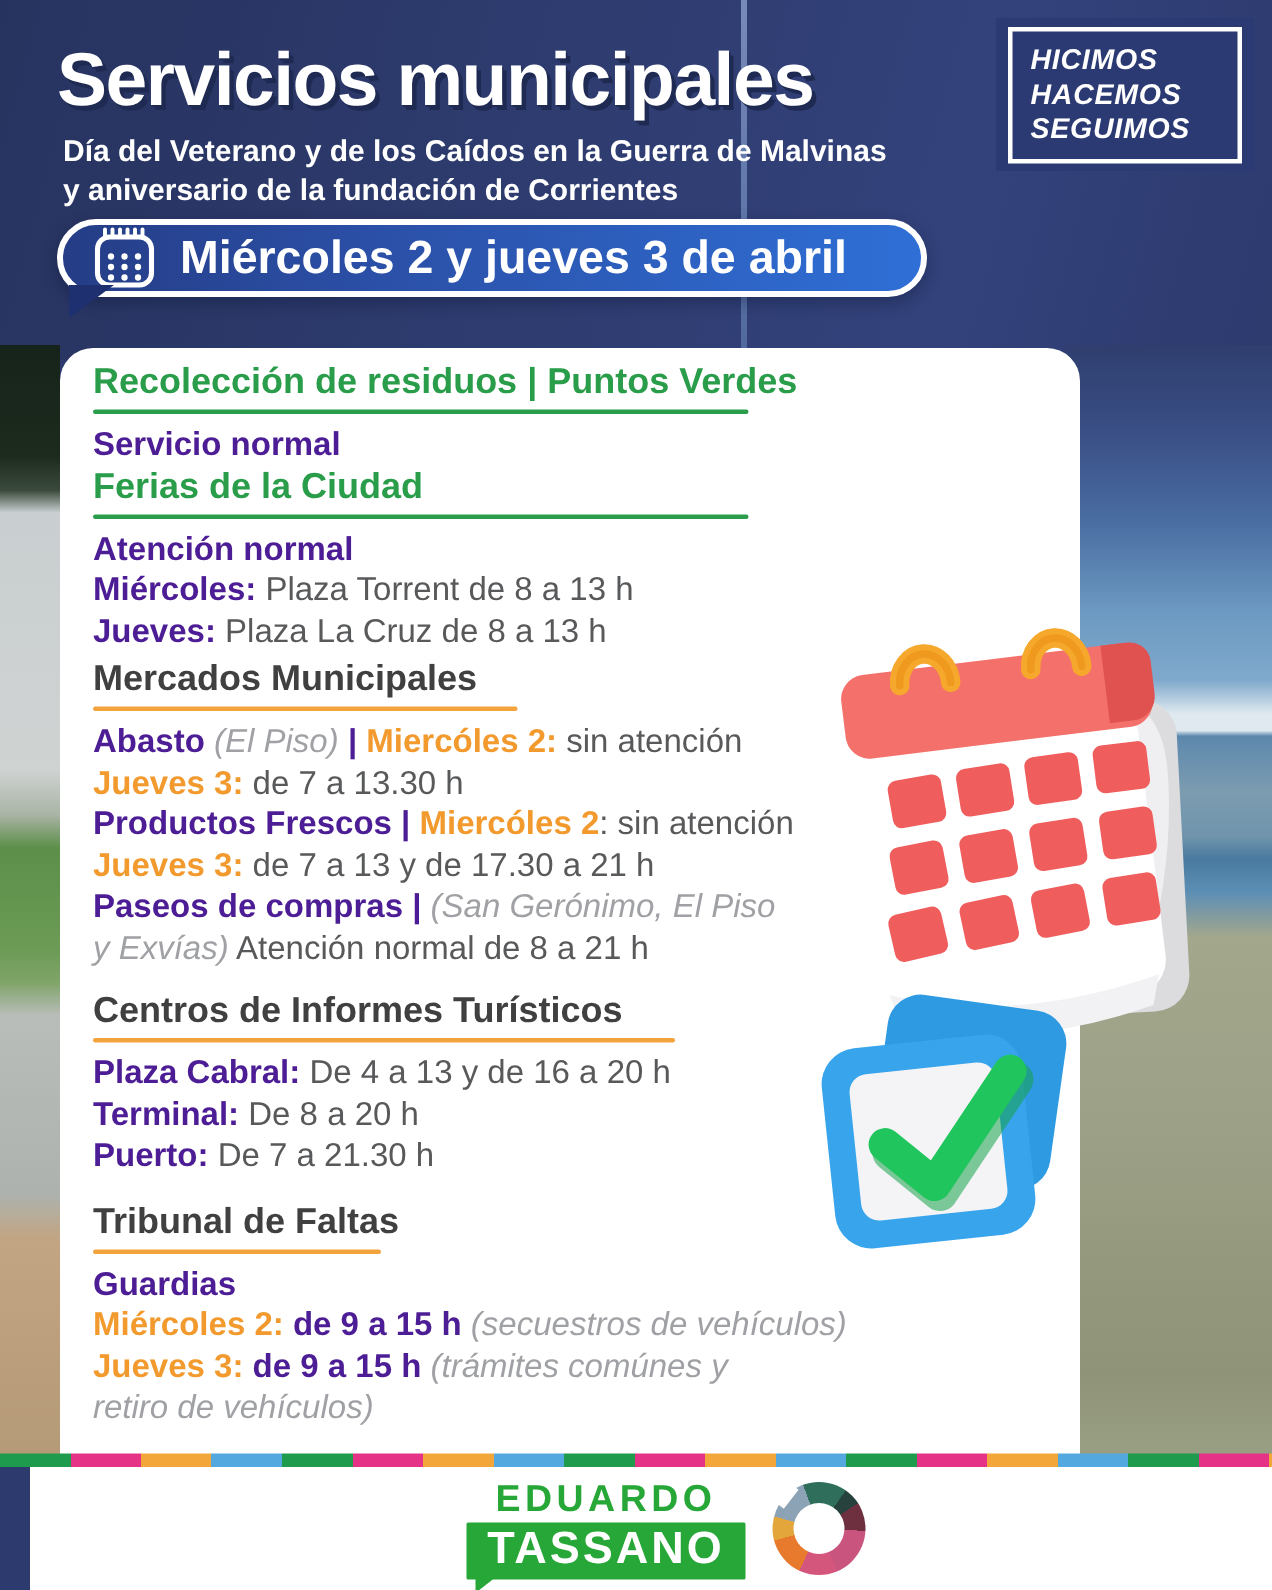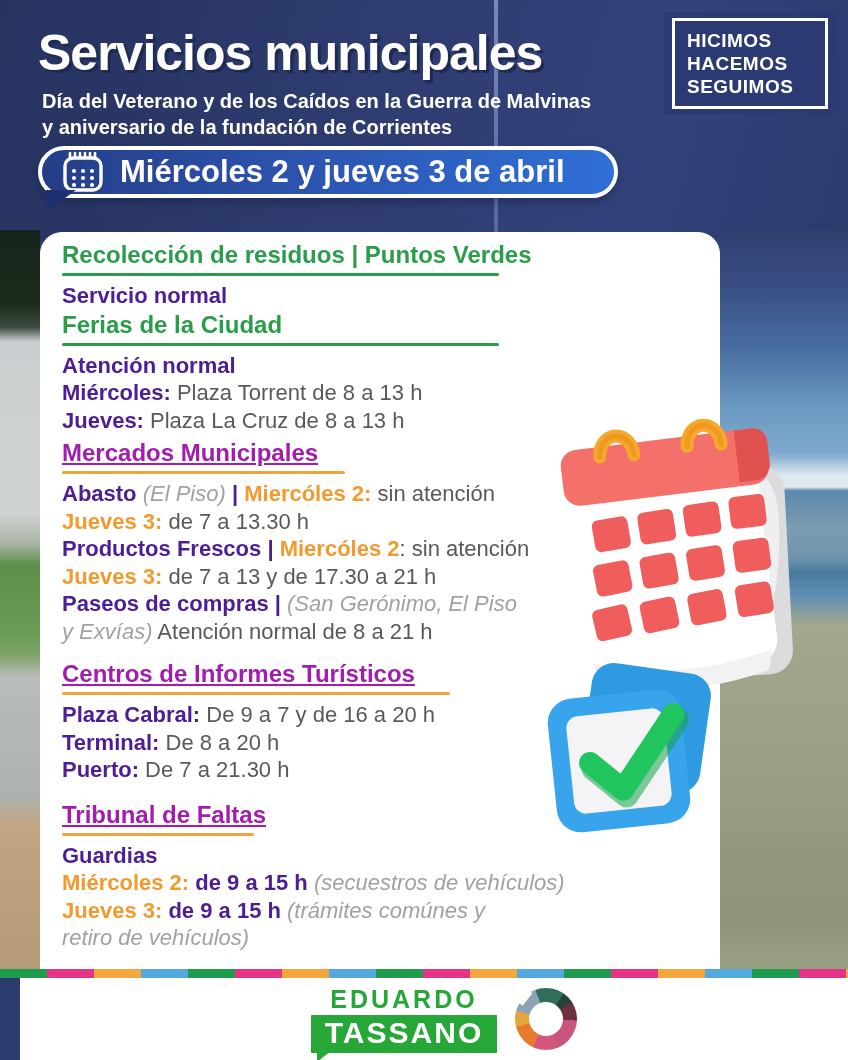--- a/index.html
+++ b/index.html
@@ -26,42 +26,42 @@
       #c2a582 80%,#b59a77 100%);}
 
   
   .title{position:absolute;left:38px;top:24px;width:640px;
     font-size:50px;font-weight:800;color:#ffffff;letter-spacing:-1px;
     text-shadow:3px 3px 0 #1f2a52, 1px 1px 0 #1f2a52;}
   .subtitle{position:absolute;left:42px;top:88px;width:640px;
     font-size:20px;font-weight:700;color:#ffffff;line-height:26px;}
 
   .hhs-badge{position:absolute;left:664px;top:12px;width:172px;height:102px;
-    background:#2b3a72;display:flex;align-items:center;justify-content:center;}
+    background:#2b3a72;display:flex;align-items:center;justify-content:center;font-style:italic;}
   .hhs-inner{border:3px solid #ffffff;padding:8px 10px 8px 12px;min-width:128px;}
   .hhs-line{color:#ffffff;font-weight:800;font-size:19px;line-height:23px;letter-spacing:.5px;}
 
   
   .date-pill{position:absolute;left:38px;top:146px;width:580px;height:52px;
     border:4px solid #ffffff;border-radius:26px;box-sizing:border-box;
     background:linear-gradient(90deg,#253d86 0%,#2b4fa6 35%,#2f6fd6 100%);
     display:flex;align-items:center;gap:14px;padding:0 18px;z-index:5;
     box-shadow:0 4px 10px rgba(10,20,50,.35);text-align:right;}
   .date-pill::after{content:"";position:absolute;left:4px;bottom:-18px;
     border-top:22px solid #1f3070;border-right:30px solid transparent;}
   .pill-label{color:#ffffff;font-weight:700;font-size:31px;white-space:nowrap;}
 
   
   .card{position:absolute;left:40px;top:232px;width:680px;height:871px;
     background:#ffffff;border-radius:22px;box-sizing:border-box;
     padding:8px 22px 0 22px;z-index:2;}
   .sec{margin:0;}
   .sec-title{font-size:24px;font-weight:700;line-height:30px;}
   .sec-title.green{color:#2a9d4a;}
-  .sec-title.orange{color:#a21caf;text-decoration:underline;}
+  .sec-title.orange{color:#404040;}
   .sec-rule{height:3px;margin-top:3px;margin-bottom:6px;border-radius:2px;}
   .sec-rule.green{background:#2a9d4a;}
   .sec-rule.orange{background:#f2a33c;}
   .line{font-size:22px;line-height:27.5px;color:#58595b;}
   .seg-b{font-weight:700;color:#4c1d95;}
   .seg-r{font-weight:400;color:#58595b;}
   .seg-o{font-weight:700;color:#f29a2e;}
   .seg-i{font-style:italic;color:#9fa1a4;}
 
   
@@ -162,21 +162,21 @@
         <div class="line"><span class="seg-b">Abasto </span><span class="seg-i">(El Piso)</span><span class="seg-b"> | </span><span class="seg-o">Miercóles 2:</span><span class="seg-r"> sin atención</span></div>
         <div class="line"><span class="seg-o">Jueves 3:</span><span class="seg-r"> de 7 a 13.30 h</span></div>
         <div class="line"><span class="seg-b">Productos Frescos | </span><span class="seg-o">Miercóles 2</span><span class="seg-r">: sin atención</span></div>
         <div class="line"><span class="seg-o">Jueves 3:</span><span class="seg-r"> de 7 a 13 y de 17.30 a 21 h</span></div>
         <div class="line"><span class="seg-b">Paseos de compras | </span><span class="seg-i">(San Gerónimo, El Piso</span></div>
         <div class="line"><span class="seg-i">y Exvías)</span><span class="seg-r"> Atención normal de 8 a 21 h</span></div>
       </div>
       <div class="sec" style="margin-top: 14px;">
         <div class="sec-title orange">Centros de Informes Turísticos</div>
         <div class="sec-rule orange" style="width: 388px;"></div>
-        <div class="line"><span class="seg-b">Plaza Cabral:</span><span class="seg-r"> De 9 a 7 y de 16 a 20 h</span></div>
+        <div class="line"><span class="seg-b">Plaza Cabral:</span><span class="seg-r"> De 4 a 13 y de 16 a 20 h</span></div>
         <div class="line"><span class="seg-b">Terminal:</span><span class="seg-r"> De 8 a 20 h</span></div>
         <div class="line"><span class="seg-b">Puerto:</span><span class="seg-r"> De 7 a 21.30 h</span></div>
       </div>
       <div class="sec" style="margin-top: 16px;">
         <div class="sec-title orange">Tribunal de Faltas</div>
         <div class="sec-rule orange" style="width: 192px;"></div>
         <div class="line"><span class="seg-b">Guardias</span></div>
         <div class="line"><span class="seg-o">Miércoles 2:</span><span class="seg-b"> de 9 a 15 h </span><span class="seg-i">(secuestros de vehículos)</span></div>
         <div class="line"><span class="seg-o">Jueves 3:</span><span class="seg-b"> de 9 a 15 h </span><span class="seg-i">(trámites comúnes y</span></div>
         <div class="line"><span class="seg-i">retiro de vehículos)</span></div>

